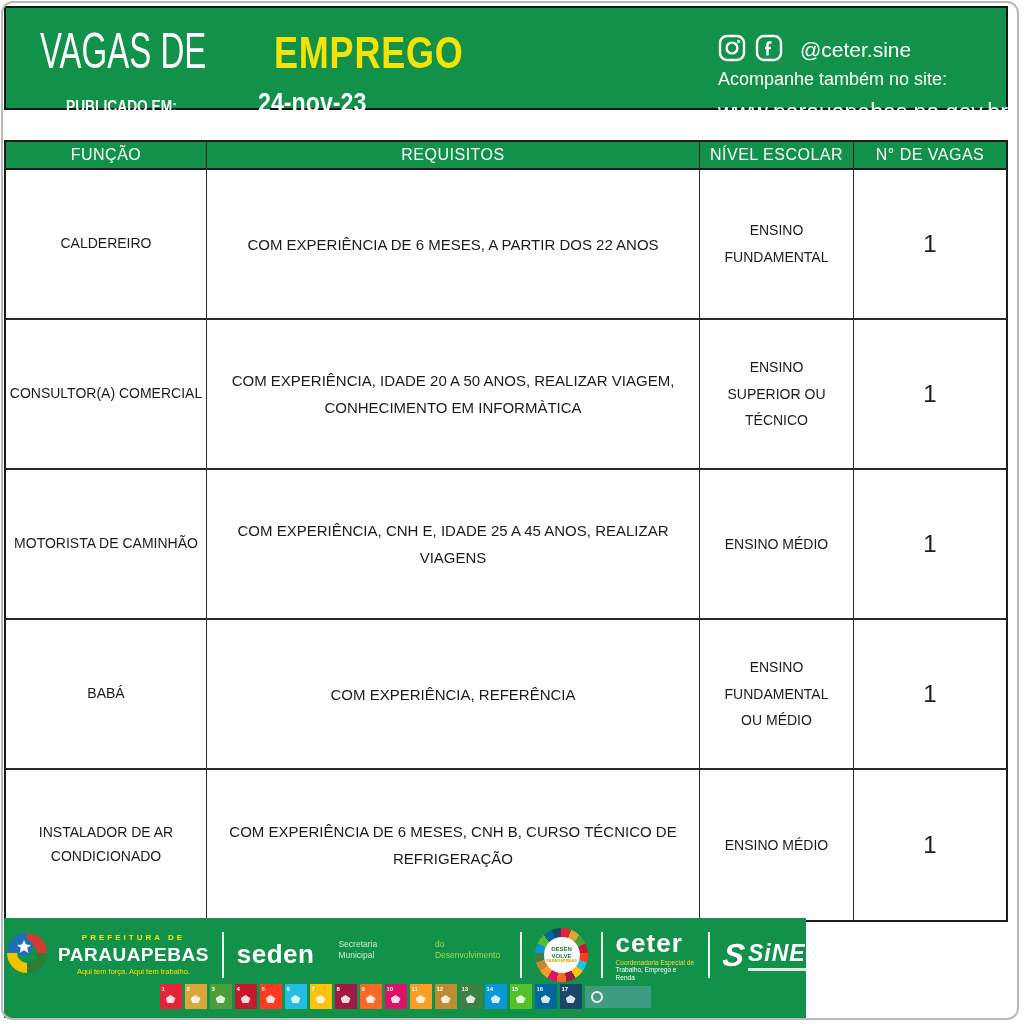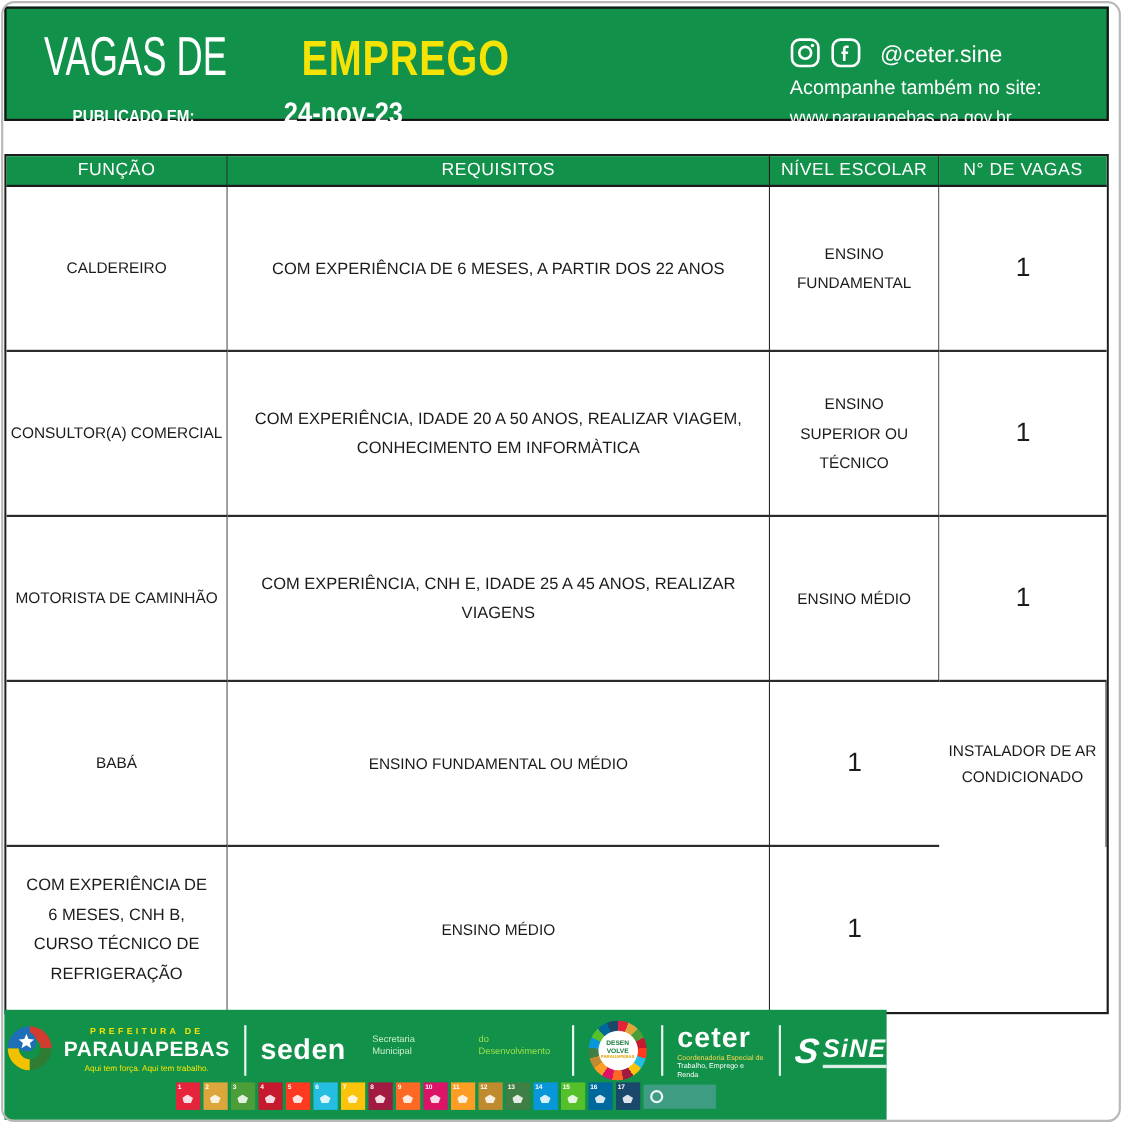--- a/index.html
+++ b/index.html
@@ -28,21 +28,21 @@
     position:absolute;left:60px;top:90px;color:#fff;font-size:16px;font-weight:700;
     transform:scaleX(.86);transform-origin:left top;white-space:nowrap;
   }
   .published-date{
     position:absolute;left:252px;top:80px;color:#fff;font-size:27px;font-weight:700;
     transform:scaleX(.86);transform-origin:left top;white-space:nowrap;
   }
   .social-icons{position:absolute;left:712px;top:26px;display:flex;gap:9px;align-items:center;}
   .handle{position:absolute;left:794px;top:30px;color:#fff;font-size:21px;}
   .follow-text{position:absolute;left:712px;top:61px;color:#fff;font-size:18px;}
-  .site-url{position:absolute;left:712px;top:91px;color:#fff;font-size:16px;}
+  .site-url{position:absolute;left:712px;top:91px;color:#fff;font-size:23px;}
   
   .vtable{
     position:absolute;left:4px;top:140px;width:1004px;box-sizing:border-box;
     display:grid;grid-template-columns:201px 493px 154px 152px;
     grid-template-rows:28px repeat(5,150px);
     border:2px solid #1d1d1d;background:#fff;
   }
   .hcell{
     background:var(--green);color:#fff;display:flex;align-items:center;justify-content:center;
     font-size:16px;font-weight:500;letter-spacing:.5px;border-right:1px solid #1d1d1d;
@@ -152,20 +152,21 @@
   <div class="cell requisitos">COM EXPERIÊNCIA, IDADE 20 A 50 ANOS, REALIZAR VIAGEM, CONHECIMENTO EM INFORMÀTICA</div>
   <div class="cell nivel">ENSINO SUPERIOR OU TÉCNICO</div>
   <div class="cell vagas last-col">1</div>
 
   <div class="cell funcao">MOTORISTA DE CAMINHÃO</div>
   <div class="cell requisitos">COM EXPERIÊNCIA,  CNH E, IDADE 25 A 45 ANOS, REALIZAR VIAGENS</div>
   <div class="cell nivel">ENSINO MÉDIO</div>
   <div class="cell vagas last-col">1</div>
 
   <div class="cell funcao">BABÁ</div>
+  <div class="cell requisitos">COM EXPERIÊNCIA, REFERÊNCIA</div>
   <div class="cell nivel">ENSINO FUNDAMENTAL OU MÉDIO</div>
   <div class="cell vagas last-col">1</div>
 
   <div class="cell funcao last-row">INSTALADOR DE AR CONDICIONADO</div>
   <div class="cell requisitos last-row">COM EXPERIÊNCIA DE 6 MESES,  CNH B, CURSO TÉCNICO DE REFRIGERAÇÃO</div>
   <div class="cell nivel last-row">ENSINO  MÉDIO</div>
   <div class="cell vagas last-col last-row">1</div>
 </div>
 
 <div class="footer">

